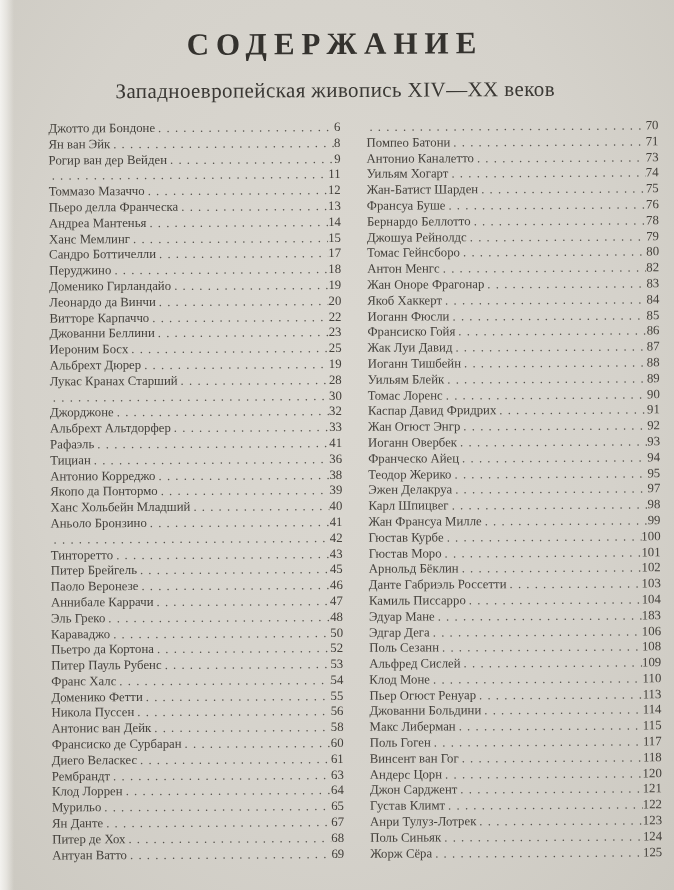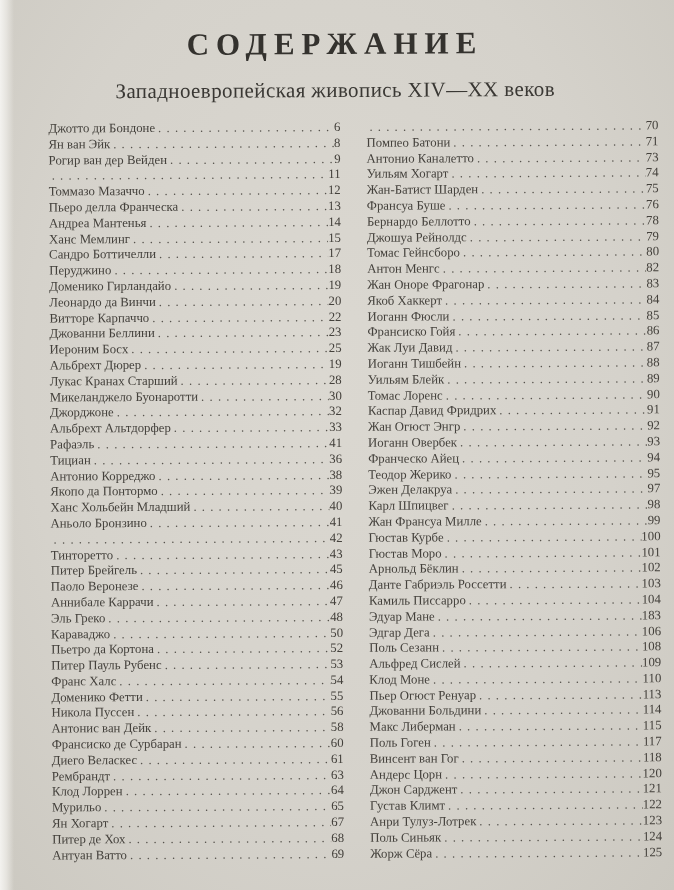--- a/index.html
+++ b/index.html
@@ -173,21 +173,20 @@
             <span class="entry-name">Альбрехт Дюрер</span>
             <span class="leader"></span>
             <span class="entry-page">19</span>
           </div>
           <div class="entry">
             <span class="entry-name">Лукас Кранах Старший</span>
             <span class="leader"></span>
             <span class="entry-page">28</span>
           </div>
           <div class="entry">
-            <span class="entry-name">Микеланджело Буонаротти</span>
             <span class="leader"></span>
             <span class="entry-page">30</span>
           </div>
           <div class="entry">
             <span class="entry-name">Джорджоне</span>
             <span class="leader"></span>
             <span class="entry-page">32</span>
           </div>
           <div class="entry">
             <span class="entry-name">Альбрехт Альтдорфер</span>
@@ -307,21 +306,21 @@
             <span class="entry-name">Клод Лоррен</span>
             <span class="leader"></span>
             <span class="entry-page">64</span>
           </div>
           <div class="entry">
             <span class="entry-name">Мурильо</span>
             <span class="leader"></span>
             <span class="entry-page">65</span>
           </div>
           <div class="entry">
-            <span class="entry-name">Ян Хогарт</span>
+            <span class="entry-name">Ян Данте</span>
             <span class="leader"></span>
             <span class="entry-page">67</span>
           </div>
           <div class="entry">
             <span class="entry-name">Питер де Хох</span>
             <span class="leader"></span>
             <span class="entry-page">68</span>
           </div>
           <div class="entry">
             <span class="entry-name">Антуан Ватто</span>

